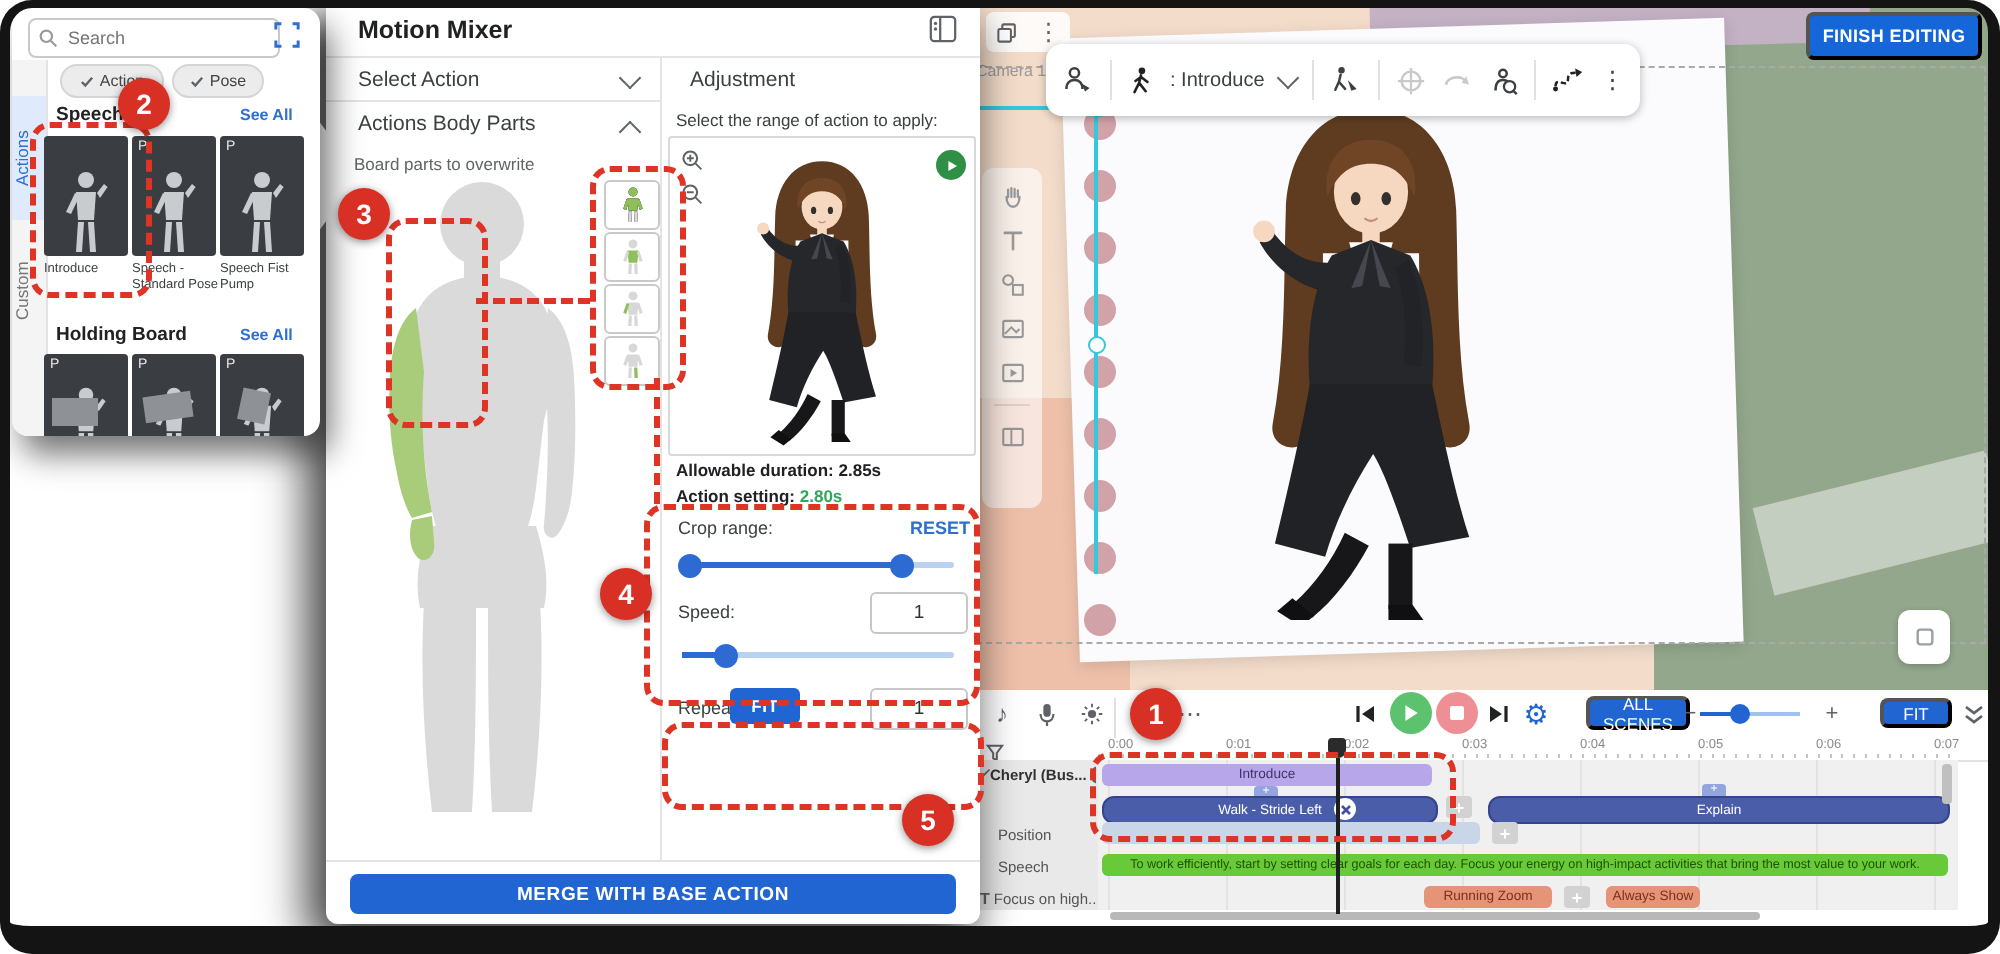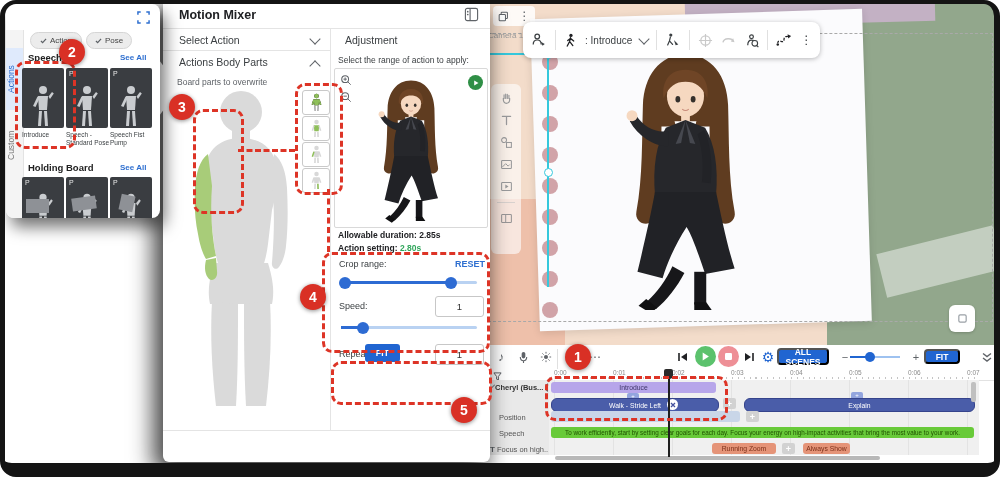--- a/index.html
+++ b/index.html
@@ -27,21 +27,21 @@
   .zoom-val{font-size:9px;color:#5f6368;}
   .side-tools{position:absolute;left:6px;top:80px;width:30px;height:162px;background:rgba(255,255,255,.72);border-radius:6px;display:flex;flex-direction:column;align-items:center;padding-top:8px;gap:9px;z-index:6;opacity:.85;color:#8a8f94;}
   .dots-col{position:absolute;left:57px;top:50px;z-index:3;}
   .dots-col div{width:16px;height:16px;border-radius:50%;background:#d1a3a8;margin-bottom:15px;}
   
   .timeline{position:absolute;left:485px;top:345px;width:509px;height:118px;background:#fff;z-index:2;}
   .tl-toolbar{position:absolute;left:0;top:0;width:100%;height:23px;display:flex;align-items:center;color:#5f6368;}
   .tl-ic{position:absolute;top:4px;display:flex;align-items:center;justify-content:center;width:16px;height:16px;}
   .glyph{font-size:12px;line-height:1;}
   .play-c{position:absolute;border-radius:50%;display:flex;align-items:center;justify-content:center;}
-  .btn-sm{position:absolute;background:#2065d1;border-radius:4px;color:#fff;font-weight:bold;font-size:8.5px;display:flex;align-items:center;justify-content:center;}
+  .btn-sm{position:absolute;background:#2065d1;border-radius:4px;color:#fff;font-weight:normal;font-size:8.5px;display:flex;align-items:center;justify-content:center;margin-left:16px;}
   .tl-slider{position:absolute;top:11px;height:2px;background:#9ec2f0;}
   .tl-slider .fill{position:absolute;left:0;top:0;height:2px;background:#2065d1;}
   .tl-slider .knob{position:absolute;top:-4px;width:10px;height:10px;border-radius:50%;background:#2065d1;}
   .ruler{position:absolute;left:0;top:23px;width:100%;height:12px;border-bottom:1px solid #e2e2e2;}
   .tick{position:absolute;top:1px;font-size:6.5px;color:#8a8a8a;}
   .tickdots{position:absolute;left:64px;top:9px;width:428px;height:2px;background:repeating-linear-gradient(90deg,#c4c4c4 0 1px,transparent 1px 5.9px);}
   .lanes{position:absolute;left:64px;top:35px;width:430px;height:75px;background:#f0f0f0;background-image:repeating-linear-gradient(90deg,#e3e3e3 0 1px,transparent 1px 59px);background-position:5px 0;}
   .labelcol{position:absolute;left:0;top:35px;width:64px;height:75px;background:#e9e9e9;border-right:1px solid #dcdcdc;}
   .trk-label{position:absolute;font-size:7.5px;color:#555;white-space:nowrap;overflow:hidden;display:flex;align-items:center;gap:2px;}
   .clip{position:absolute;border-radius:3px;font-size:6.8px;display:flex;align-items:center;justify-content:center;white-space:nowrap;overflow:hidden;}
@@ -269,20 +269,21 @@
       <span>
           <svg width="16" height="14" viewBox="0 0 18 15">
             <path d="M2,11 C2,5 9,13 9,7 C9,2 14,4 15,3" stroke="#202124" fill="none" stroke-width="1.4" stroke-dasharray="3 1.6"></path>
             <path d="M13,1 L17,3 L13.8,5.8 Z" fill="#202124"></path>
             <circle cx="2" cy="12.5" r="1.4" fill="#202124"></circle>
           </svg>
         </span>
       <span class="glyph">⋮</span>
     </div>
 
+    <button class="finish-btn">FINISH EDITING</button>
 
     <div class="sq-btn">
         <svg width="11" height="11" viewBox="0 0 12 12">
           <rect x="2" y="2" width="8" height="8" rx="1.5" stroke="#9aa0a6" fill="none" stroke-width="1.3"></rect>
         </svg>
       </div>
   </div>
 
   <div class="timeline">
     <div class="tl-toolbar">
@@ -511,24 +512,34 @@
     </div>
     <div class="mx-cap" style="left:176px;top:301px;color:#3c4043;font-size:9px;">Speed:</div>
     <input class="num-input" style="left: 272px; top: 296px;" value="1">
     <div class="slider" style="left:178px;top:326px;width:136px;">
       <div class="fill" style="left:0;width:22px;"></div>
       <div class="knob" style="left:16px;"></div>
     </div>
     <div class="mx-cap" style="left:176px;top:349px;color:#3c4043;font-size:9px;">Repeat:</div>
     <button class="btn-wide abs" style="left:202px;top:344px;width:35px;height:18px;font-size:8.5px;border-radius:3px;">FIT</button>
     <input class="num-input" style="left: 272px; top: 344px;" value="1">
+    <button class="btn-wide abs" style="left:12px;top:437px;width:303px;height:20px;font-size:9.5px;">MERGE WITH BASE ACTION</button>
   </div>
 
   <div class="lp-arrow"></div>
   <div class="left-panel">
+    <div class="search-box">
+      <span>
+          <svg width="10" height="10" viewBox="0 0 12 12">
+            <circle cx="5" cy="5" r="3.4" stroke="#9a9a9a" fill="none" stroke-width="1.3"></circle>
+            <path d="M7.6,7.6 L11,11" stroke="#9a9a9a" stroke-width="1.3"></path>
+          </svg>
+        </span>
+      <input placeholder="Search" style="">
+    </div>
     <span class="abs" style="left:131px;top:7px;">
         <svg width="13" height="13" viewBox="0 0 14 14">
           <path d="M1,4 L1,1 L4,1 M10,1 L13,1 L13,4 M13,10 L13,13 L10,13 M4,13 L1,13 L1,10" stroke="#2e6fd0" fill="none" stroke-width="1.6"></path>
         </svg>
       </span>
     <div class="chip" style="left:24px;width:50px;">
       <span>
           <svg width="7" height="6" viewBox="0 0 8 7">
             <path d="M1,3.5 L3,5.5 L7,1" stroke="#5f6368" fill="none" stroke-width="1.4"></path>
           </svg>

